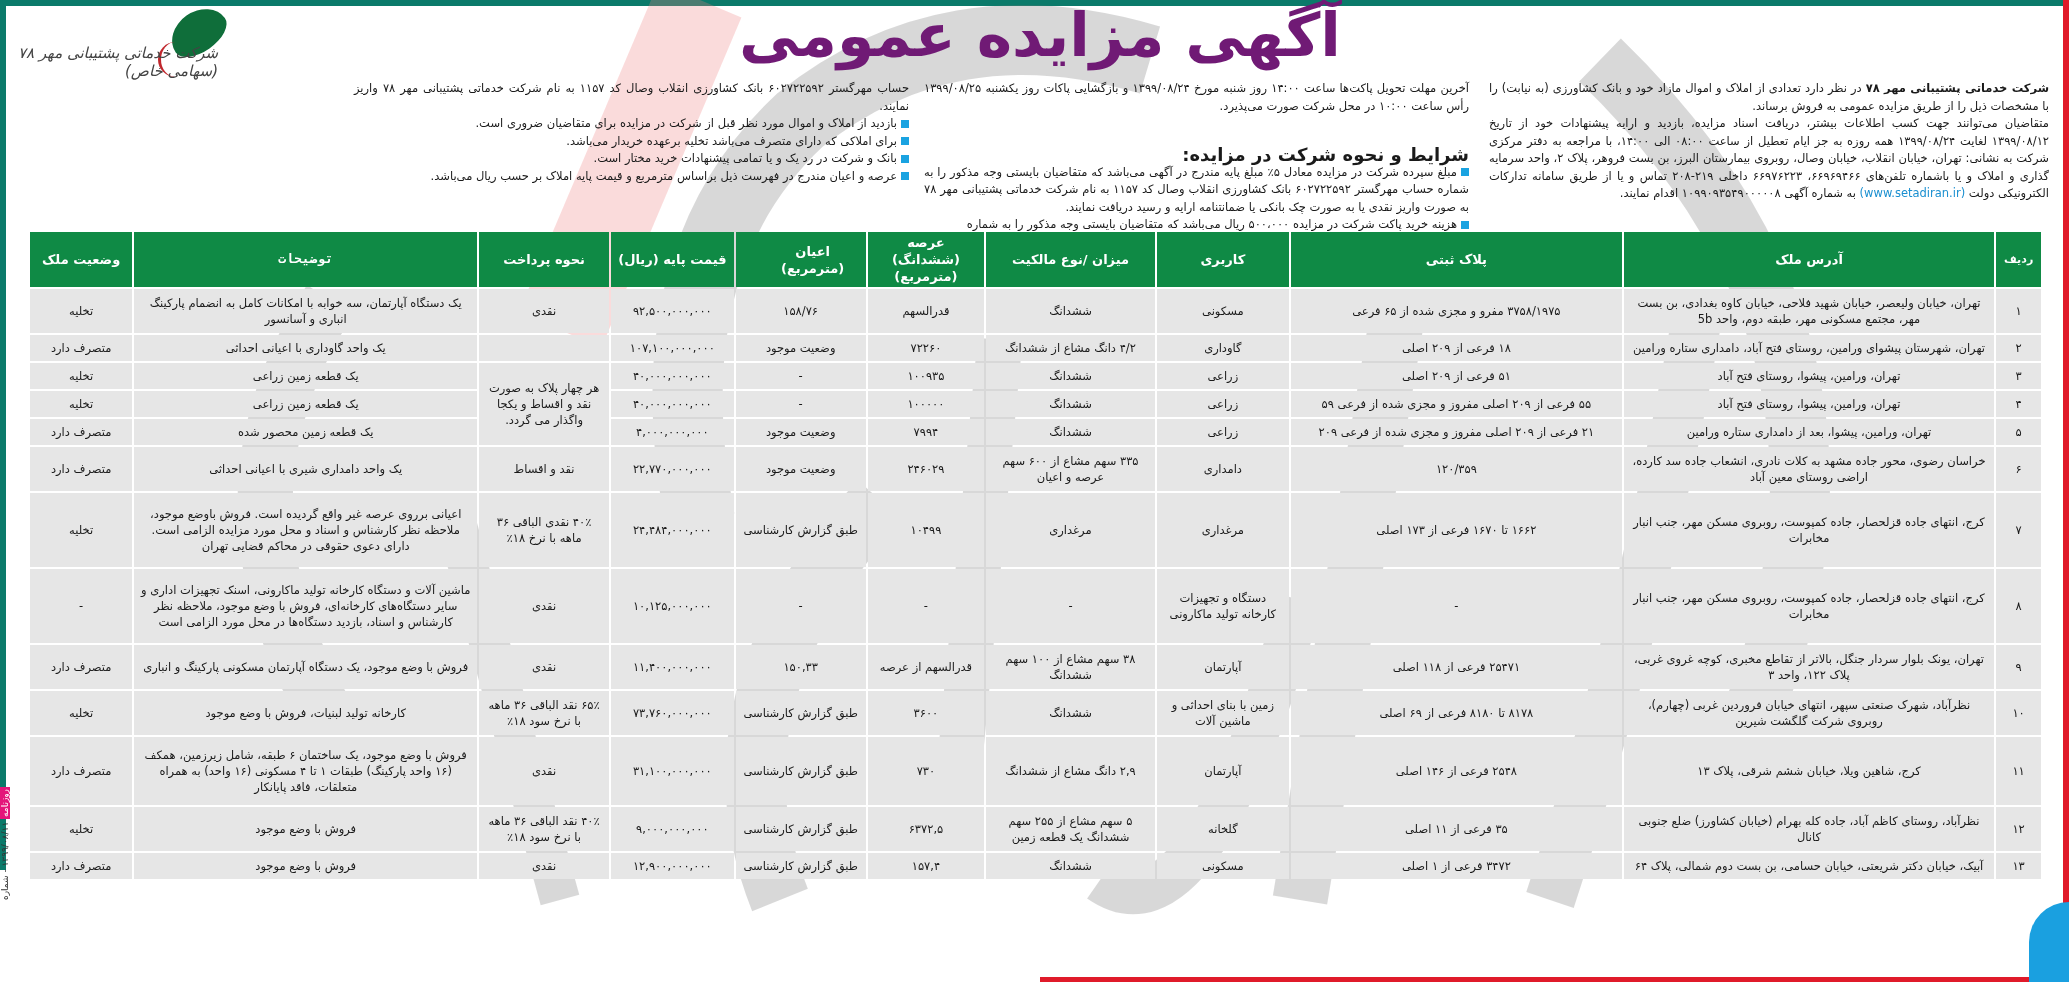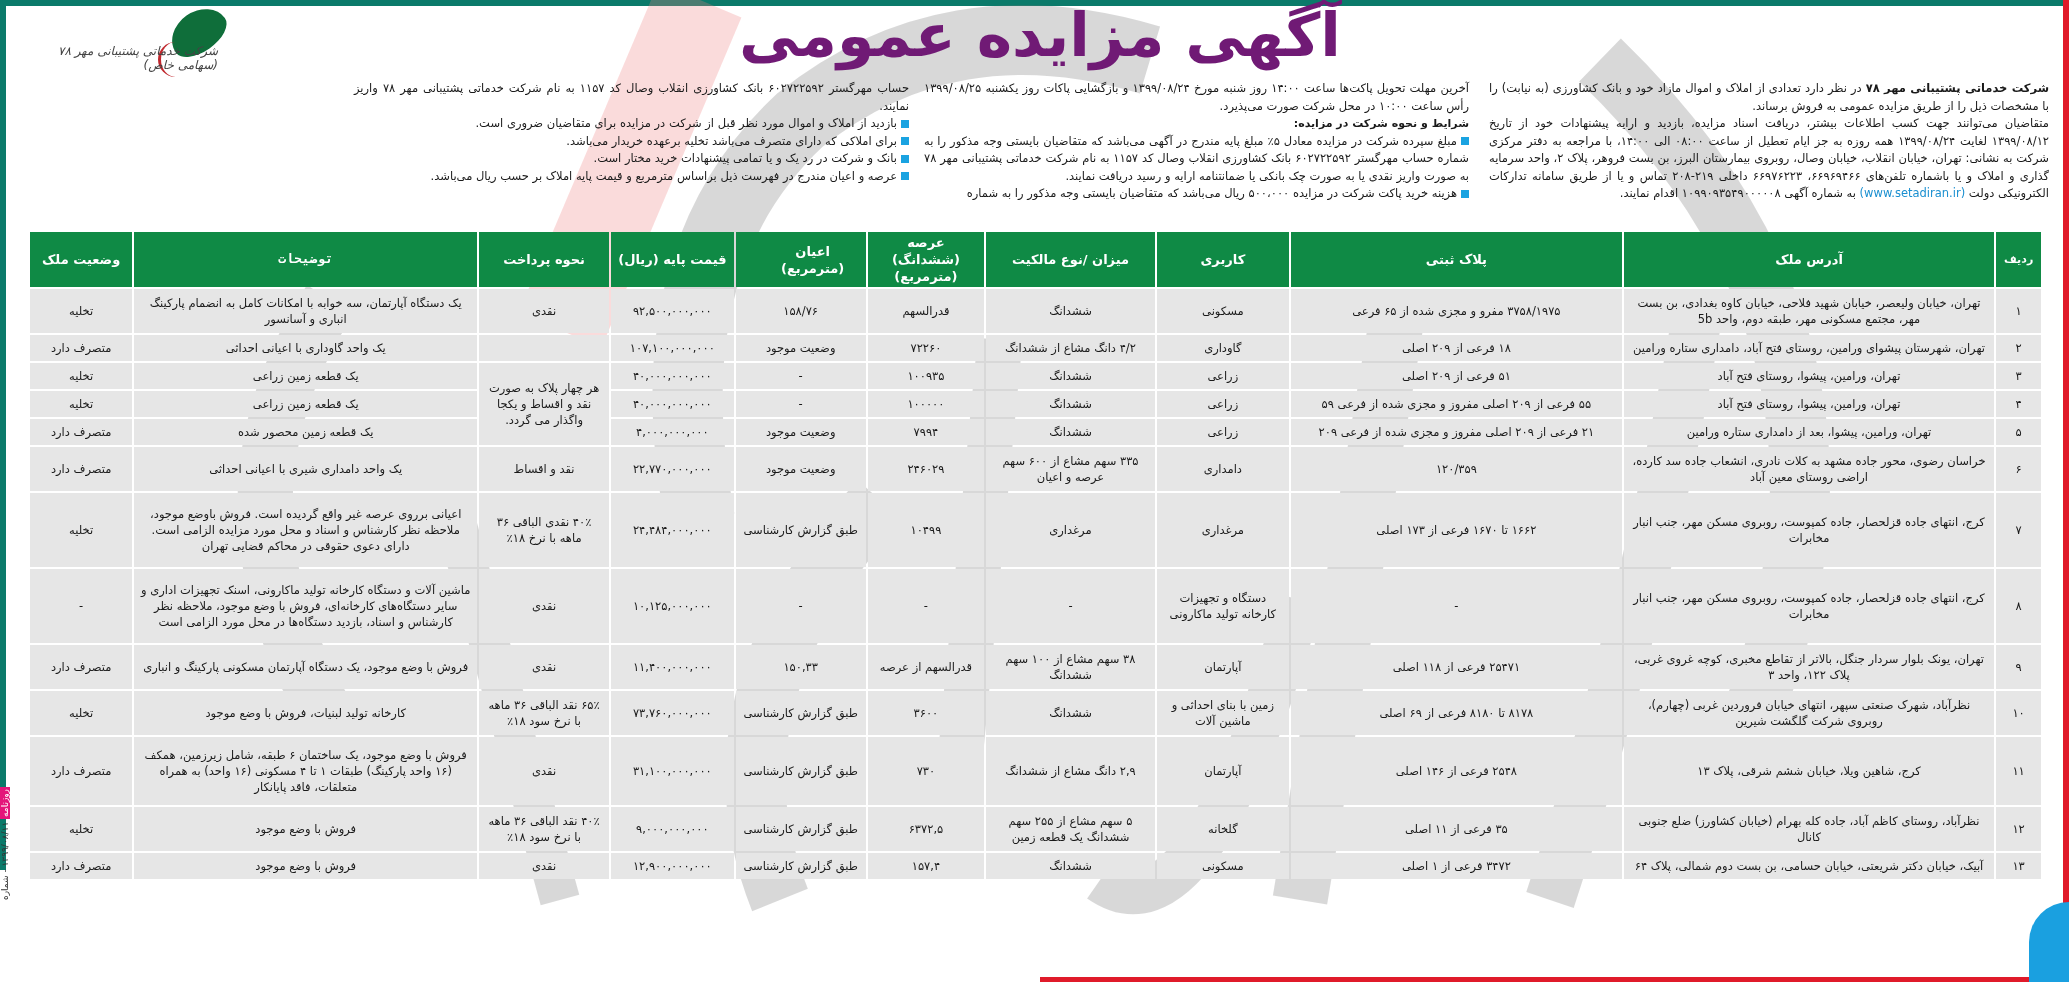--- a/index.html
+++ b/index.html
@@ -12,32 +12,32 @@
   .frame-bottom { position: absolute; left: 1040px; bottom: 0; width: 1029px; height: 5px; background: #e01b2a; }
   .frame-corner { position: absolute; right: 0; bottom: 0; width: 40px; height: 80px; background: #1aa0e0; border-top-left-radius: 40px; }
   .side-strip { position: absolute; left: 0; top: 600px; width: 14px; height: 300px; font-size: 9px; color: #333; writing-mode: vertical-rl; transform: rotate(180deg); white-space: nowrap; }
   .side-strip .pink { background: #e4157a; color: #fff; padding: 2px 0; }
 
   
   .watermark { position: absolute; left: 0; top: 0; width: 2069px; height: 982px; pointer-events: none; z-index: 1; opacity: 0.28; }
 
   
   .logo { position: absolute; left: 18px; top: 12px; width: 200px; height: 70px; z-index: 2; }
-  .logo-text { position: absolute; left: 0; top: 32px; font-size: 12px; color: #444; direction: rtl; font-style: italic; }
+  .logo-text { position: absolute; left: 0; top: 32px; font-size: 15px; color: #444; direction: rtl; font-style: italic; }
   .logo-leaf { position: absolute; left: 150px; top: 0px; width: 60px; height: 40px; background: #0f6e3a; border-radius: 50% 50% 50% 50% / 60% 60% 40% 40%; transform: rotate(-35deg); }
   .logo-swoosh { position: absolute; left: 140px; top: 30px; width: 20px; height: 35px; border-left: 3px solid #c0272d; border-radius: 20px 0 0 20px; }
 
   .title { position: absolute; left: 720px; top: 0px; width: 640px; text-align: center; direction: rtl; font-family: "DejaVu Sans", sans-serif; font-weight: bold; font-size: 60px; color: #701a75; z-index: 2; letter-spacing: -1px; }
 
   .intro { position: absolute; top: 80px; direction: rtl; text-align: justify; font-size: 11.5px; line-height: 17.5px; z-index: 2; }
   .intro-right { right: 20px; width: 560px; }
   .intro-mid { right: 600px; width: 545px; }
   .intro-left { right: 1160px; width: 555px; }
   .intro b { font-weight: bold; }
-  .intro .cond-title { font-weight: bold; font-size: 11px; }
+  .intro .cond-title { font-weight: bold; font-size: 18px; margin-top: 31px; }
   .bullet::before { content: ""; display: inline-block; width: 8px; height: 8px; background: #1aa3e1; margin-left: 4px; vertical-align: middle; }
   .intro .link { color: #1a8fd0; }
 
   
   .table-wrap { position: absolute; left: 28px; top: 230px; width: 2015px; z-index: 2; }
   table { width: 100%; border-collapse: separate; border-spacing: 2px; direction: rtl; font-size: 11.5px; }
   th { background: #0f8a45; color: #fff; font-weight: bold; font-size: 13px; height: 48px; text-align: center; line-height: 17px; padding: 2px 4px; }
   td { background: #e6e6e6; text-align: center; padding: 3px 6px; line-height: 16px; vertical-align: middle; }
   td.addr, td.desc { text-align: center; }
   .col-radif { width: 24px; font-size: 11px; text-align: center; }

